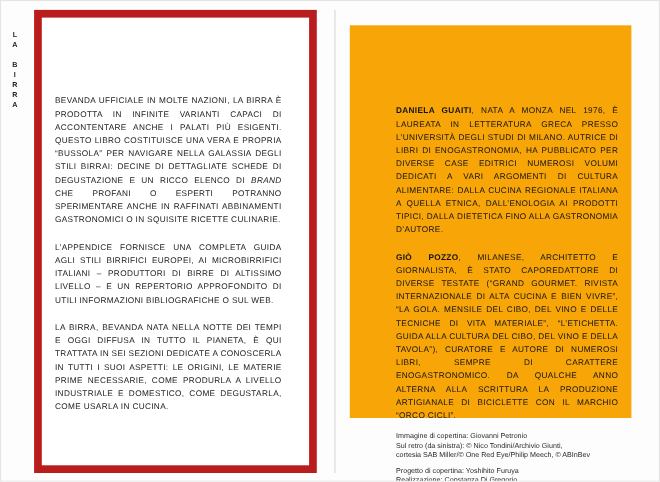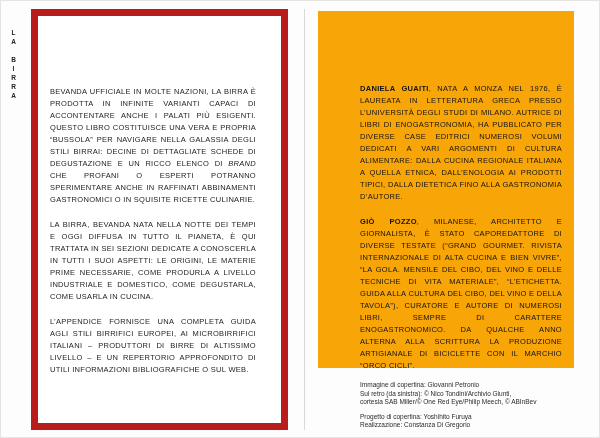--- a/index.html
+++ b/index.html
@@ -62,21 +62,21 @@
     left: 303px;
     top: 8px;
     width: 1px;
     height: 421px;
     background: #d8d8d8;
   }
   
   .page-right {
     position: absolute;
     left: 317px;
-    top: 10px;
+    top: 22px;
     width: 256px;
     height: 357px;
     background: #f8a508; 
     box-sizing: border-box;
   }
   .right-textblock {
     position: absolute;
     left: 42px;
     top: 72px;
     width: 202px;
@@ -111,22 +111,22 @@
 </head>
 <body>
 
 <div class="canvas">
 
   <div class="spine-text">LA BIRRA</div>
 
   <div class="page-left">
     <div class="left-textblock">
       <p class="flap-par"><span>BEVANDA UFFICIALE IN MOLTE NAZIONI, LA BIRRA È PRODOTTA IN INFINITE VARIANTI CAPACI DI ACCONTENTARE ANCHE I PALATI PIÙ ESIGENTI. QUESTO LIBRO COSTITUISCE UNA VERA E PROPRIA “BUSSOLA” PER NAVIGARE NELLA GALASSIA DEGLI STILI BIRRAI: DECINE DI DETTAGLIATE SCHEDE DI DEGUSTAZIONE E UN RICCO ELENCO DI </span><em>BRAND</em><span> CHE PROFANI O ESPERTI POTRANNO SPERIMENTARE ANCHE IN RAFFINATI ABBINAMENTI GASTRONOMICI O IN SQUISITE RICETTE CULINARIE.</span></p>
+      <p class="flap-par">L’APPENDICE FORNISCE UNA COMPLETA GUIDA AGLI STILI BIRRIFICI EUROPEI, AI MICROBIRRIFICI ITALIANI – PRODUTTORI DI BIRRE DI ALTISSIMO LIVELLO – E UN REPERTORIO APPROFONDITO DI UTILI INFORMAZIONI BIBLIOGRAFICHE O SUL WEB.</p>
       <p class="flap-par">LA BIRRA, BEVANDA NATA NELLA NOTTE DEI TEMPI E OGGI DIFFUSA IN TUTTO IL PIANETA, È QUI TRATTATA IN SEI SEZIONI DEDICATE A CONOSCERLA IN TUTTI I SUOI ASPETTI: LE ORIGINI, LE MATERIE PRIME NECESSARIE, COME PRODURLA A LIVELLO INDUSTRIALE E DOMESTICO, COME DEGUSTARLA, COME USARLA IN CUCINA.</p>
-      <p class="flap-par">L’APPENDICE FORNISCE UNA COMPLETA GUIDA AGLI STILI BIRRIFICI EUROPEI, AI MICROBIRRIFICI ITALIANI – PRODUTTORI DI BIRRE DI ALTISSIMO LIVELLO – E UN REPERTORIO APPROFONDITO DI UTILI INFORMAZIONI BIBLIOGRAFICHE O SUL WEB.</p>
     </div>
   </div>
 
   <div class="fold-line"></div>
 
   <div class="page-right" style="background: rgb(248, 165, 8);">
     <div class="right-textblock">
       <p class="bio-par"><strong>DANIELA GUAITI</strong><span>, NATA A MONZA NEL 1976, È LAUREATA IN LETTERATURA GRECA PRESSO L’UNIVERSITÀ DEGLI STUDI DI MILANO. AUTRICE DI LIBRI DI ENOGASTRONOMIA, HA PUBBLICATO PER DIVERSE CASE EDITRICI NUMEROSI VOLUMI DEDICATI A VARI ARGOMENTI DI CULTURA ALIMENTARE: DALLA CUCINA REGIONALE ITALIANA A QUELLA ETNICA, DALL’ENOLOGIA AI PRODOTTI TIPICI, DALLA DIETETICA FINO ALLA GASTRONOMIA D’AUTORE.</span></p>
       <p class="bio-par"><strong>GIÒ POZZO</strong><span>, MILANESE, ARCHITETTO E GIORNALISTA, È STATO CAPOREDATTORE DI DIVERSE TESTATE (“GRAND GOURMET. RIVISTA INTERNAZIONALE DI ALTA CUCINA E BIEN VIVRE”, “LA GOLA. MENSILE DEL CIBO, DEL VINO E DELLE TECNICHE DI VITA MATERIALE”, “L’ETICHETTA. GUIDA ALLA CULTURA DEL CIBO, DEL VINO E DELLA TAVOLA”), CURATORE E AUTORE DI NUMEROSI LIBRI, SEMPRE DI CARATTERE ENOGASTRONOMICO. DA QUALCHE ANNO ALTERNA ALLA SCRITTURA LA PRODUZIONE ARTIGIANALE DI BICICLETTE CON IL MARCHIO “ORCO CICLI”.</span></p>
     </div>

